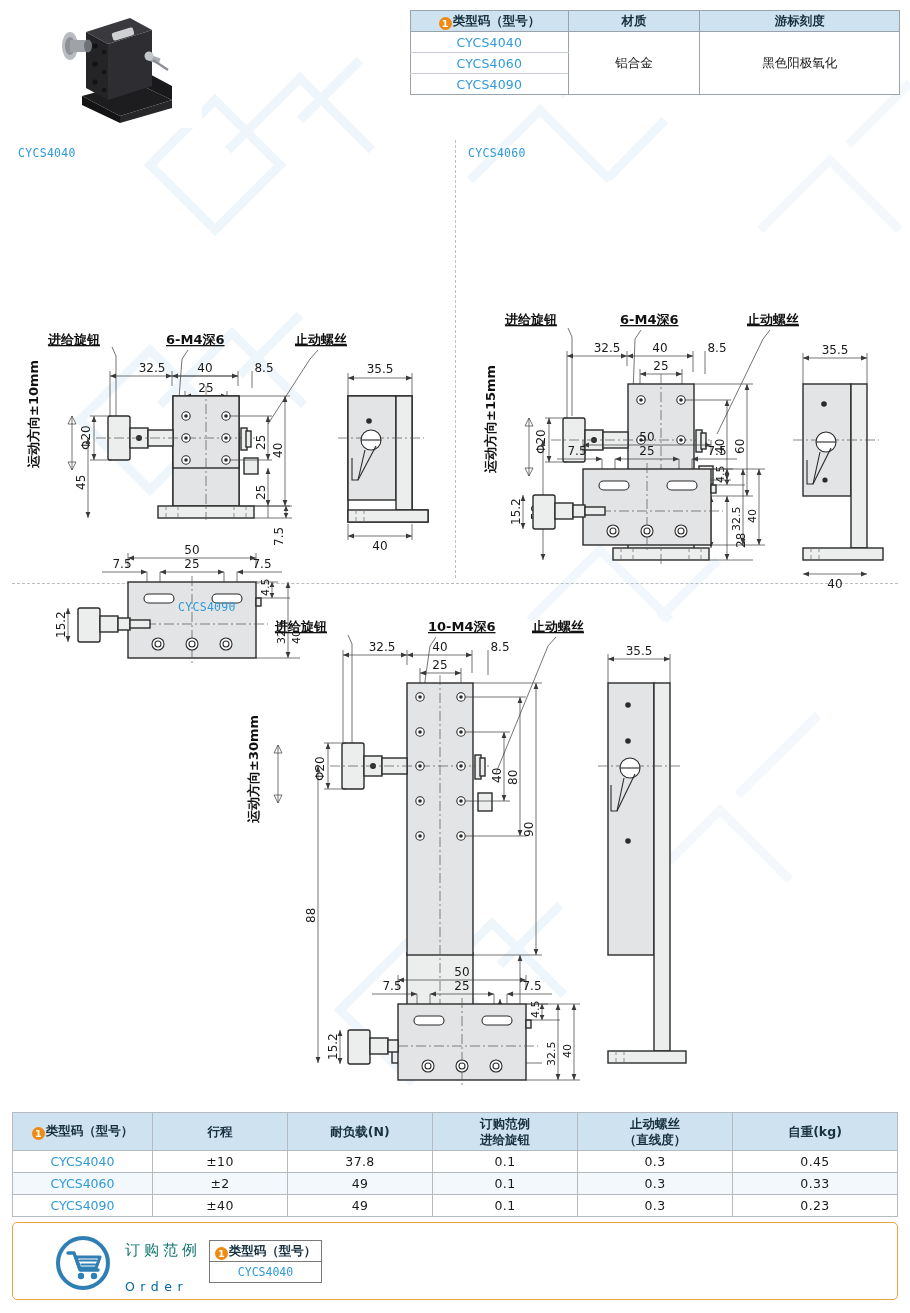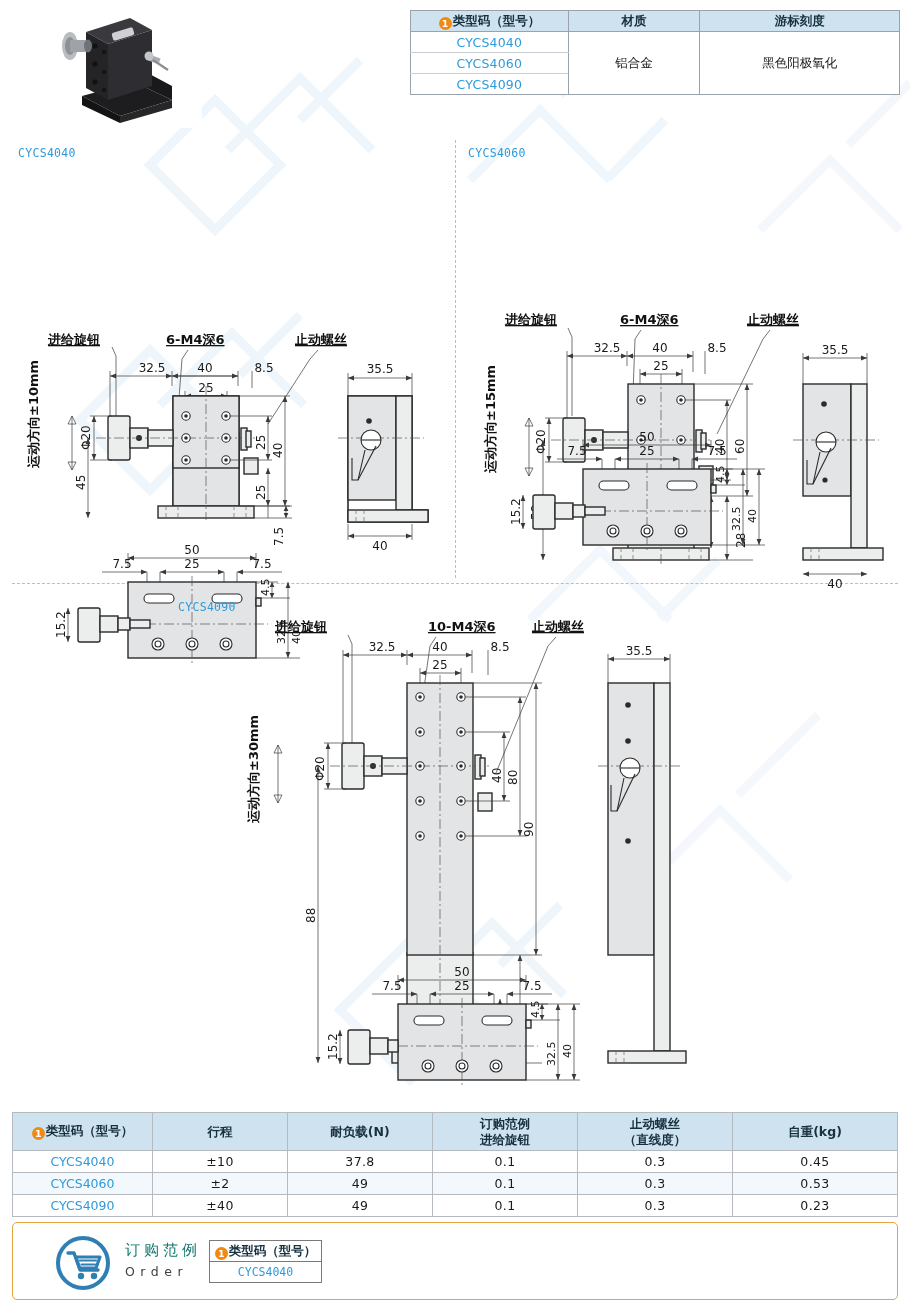--- a/index.html
+++ b/index.html
@@ -90,21 +90,21 @@
   .bnum { font-family:"DejaVu Sans","Liberation Sans",sans-serif; letter-spacing:.4px; }
 
   
   .orderbox {
     position:absolute; left:12px; top:1222px; width:886px; height:78px;
     border:1.5px solid #e8a33d; border-radius:5px; background:#fff; z-index:2;
   }
   .cart { position:absolute; left:42px; top:12px; }
   .order-txt { position:absolute; left:112px; top:18px; }
   .order-cn { font-size:15px; color:#0f766e; letter-spacing:4px; font-family:"DejaVu Sans","Liberation Sans",sans-serif;}
-  .order-en { font-size:12.5px; color:#404040; letter-spacing:5.5px; margin-top:4px; font-family:"DejaVu Sans","Liberation Sans",sans-serif;}
+  .order-en { font-size:12.5px; color:#0369a1; letter-spacing:5.5px; margin-top:19px; font-family:"DejaVu Sans","Liberation Sans",sans-serif;}
   .otable { position:absolute; left:196px; top:17px; border-collapse:collapse; }
   .otable td { border:1px solid #7a7a7a; text-align:center; font-size:12.5px; width:112px; height:21px;
                font-family:"DejaVu Sans","Liberation Sans",sans-serif; }
   .otable .oh { background:#fff; font-weight:bold; color:#17313f; }
   .otable .ov { color:#2f9ada; font-family:"DejaVu Sans Mono","Liberation Mono",monospace; font-size:11.5px; }
 </style>
 </head>
 <body>
 
 <div class="page">
@@ -711,21 +711,21 @@
         <td class="bnum">0.1</td>
         <td class="bnum">0.3</td>
         <td class="bnum">0.45</td>
       </tr>
       <tr>
         <td class="bmodel">CYCS4060</td>
         <td class="bnum">±2</td>
         <td class="bnum">49</td>
         <td class="bnum">0.1</td>
         <td class="bnum">0.3</td>
-        <td class="bnum">0.53</td>
+        <td class="bnum">0.33</td>
       </tr>
       <tr>
         <td class="bmodel">CYCS4090</td>
         <td class="bnum">±40</td>
         <td class="bnum">49</td>
         <td class="bnum">0.1</td>
         <td class="bnum">0.3</td>
         <td class="bnum">0.23</td>
       </tr>
     </tbody>

